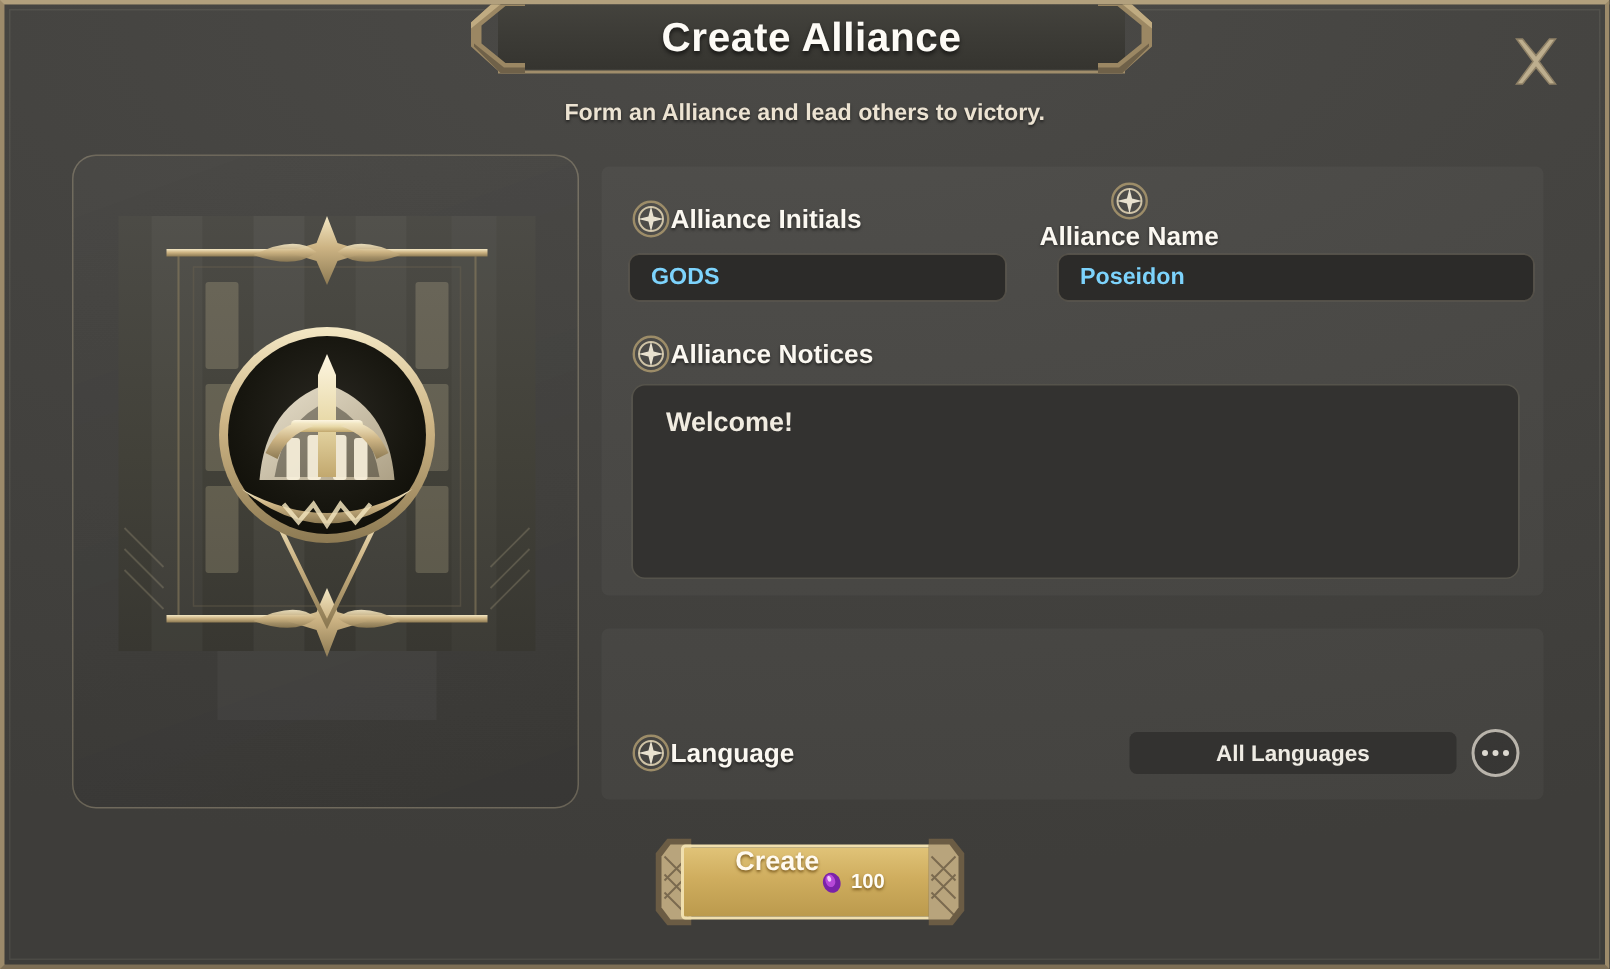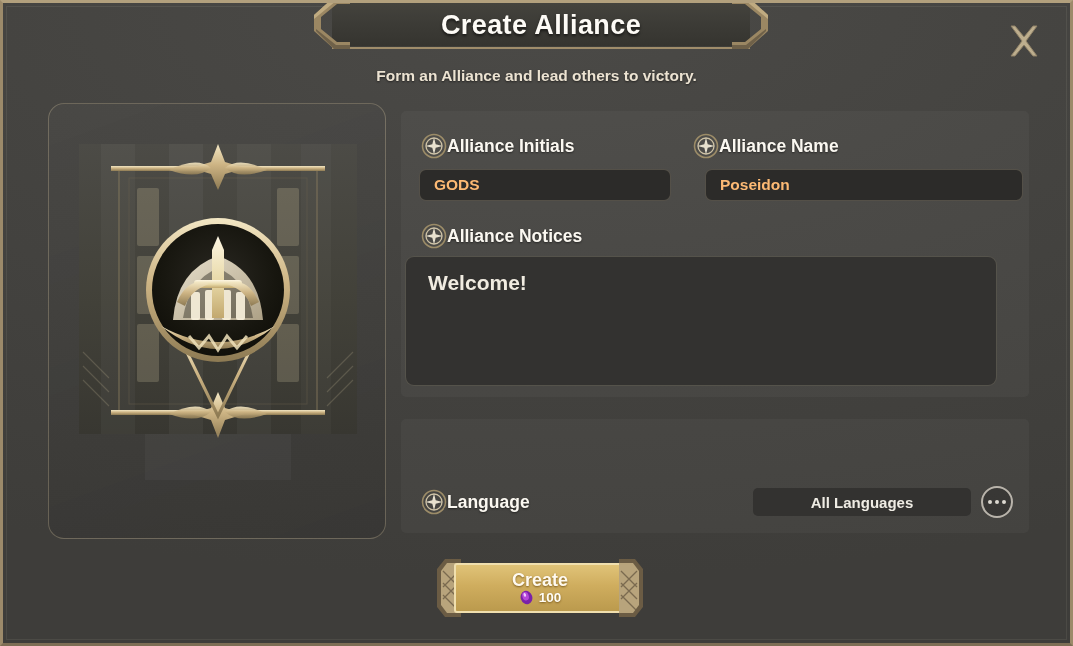--- a/index.html
+++ b/index.html
@@ -138,49 +138,49 @@
     font-size: 17.5px;
     font-weight: bold;
     text-shadow: 0 1px 2px rgba(0,0,0,0.5);
     white-space: nowrap;
   }
 
   .text-input {
     background: #2c2b29;
     border: 1px solid rgba(226, 213, 184, 0.22);
     border-radius: 7px;
-    color: #fdba74;
+    color: #7dd3fc;
     font-family: "Liberation Sans", sans-serif;
     font-size: 15.5px;
     font-weight: bold;
     padding: 0 14px;
     outline: none;
     width: 100%;
     height: 100%;
     display: flex;
     align-items: center;
   }
 
   .row-initials { position: absolute; left: 20px;  top: 22px; }
-  .row-name     { position: absolute; left: 292px; top: 22px; }
+  .row-name     { position: absolute; left: 292px; top: 10px; flex-direction: column; }
   .in-initials  { position: absolute; left: 18px;  top: 58px;  width: 252px; height: 32px; }
   .in-name      { position: absolute; left: 304px; top: 58px;  width: 318px; height: 32px; }
 
   .row-notices  { position: absolute; left: 20px;  top: 112px; }
   .notices-box {
     position: absolute;
-    left: 4px;
+    left: 20px;
     top: 145px;
     width: 592px;
     height: 130px;
     background: #333230;
     border: 1px solid rgba(226, 213, 184, 0.20);
     border-radius: 9px;
     color: #f1ece1;
-    font-size: 21px;
+    font-size: 18px;
     font-weight: bold;
     padding: 14px 22px;
     font-family: "Liberation Sans", sans-serif;
     resize: none;
     outline: none;
     overflow: hidden;
   }
 
   
   .sel-row {
@@ -250,22 +250,21 @@
     height: 58px;
     cursor: pointer;
   }
   .create-body {
     position: absolute;
     left: 17px; right: 17px; top: 4px; bottom: 4px;
     border-radius: 3px;
     background: linear-gradient(180deg, #e0c378 0%, #cfad5e 45%, #bb9a4d 100%);
     border: 2px solid #f0dfae;
     display: flex;
-    flex-direction: column;
-    align-items: center;
+    flex-direction: row;
     justify-content: center;
     gap: 1px;
   }
   .create-cap { position: absolute; top: 0; width: 24px; height: 58px; }
   .create-cap.left  { left: 0; }
   .create-cap.right { right: 0; }
   .create-cap svg { display: block; width: 100%; height: 100%; }
 
   .create-label {
     color: #fffaf0;

